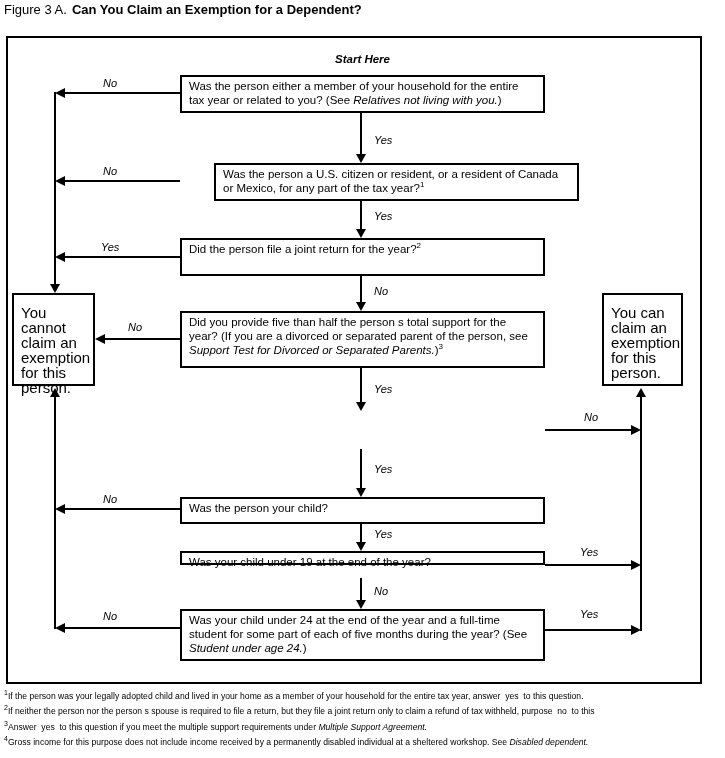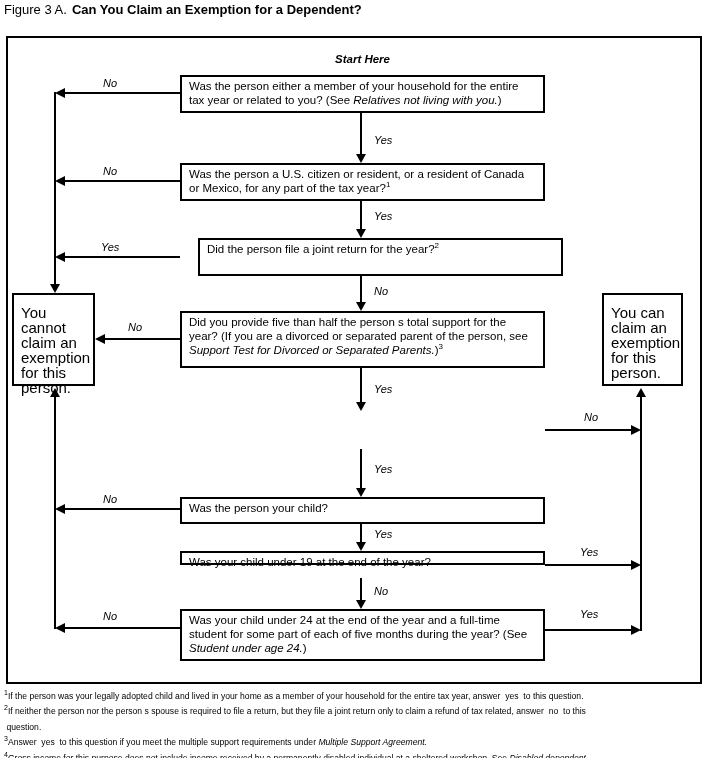--- a/index.html
+++ b/index.html
@@ -44,24 +44,24 @@
     <span class="prefix">Figure 3 A.</span><span class="main">Can You Claim an Exemption for a Dependent?</span>
   </div>
 
   <div id="chart-frame"></div>
 
   <div id="start-here">Start Here</div>
 
   <div class="qbox" style="top:75px;height:38px;">
     <div><span>Was the person either a member of your household for the entire tax year or related to you? (See </span><span class="it">Relatives not living with you.</span><span>)</span></div>
   </div>
-  <div class="qbox" style="top:163px;height:38px;">
+  <div class="qbox" style="top:163px;height:38px;margin-left:34px;">
     <div><span>Was the person a U.S. citizen or resident, or a resident of Canada or Mexico, for any part of the tax year?</span><sup class="bsup">1</sup></div>
   </div>
-  <div class="qbox" style="top:238px;height:38px;margin-left:18px;">
+  <div class="qbox" style="top:238px;height:38px;">
     <div><span>Did the person file a joint return for the year?</span><sup class="bsup">2</sup></div>
   </div>
   <div class="qbox" style="top:311px;height:57px;">
     <div><span>Did you provide five than half the person s total support for the year? (If you are a divorced or separated parent of the person, see </span><span class="it">Support Test for Divorced or Separated Parents.</span><span>)</span><sup class="bsup">3</sup></div>
   </div>
   <div class="qbox" style="top:497px;height:27px;">
     <div><span>Was the person your child?</span></div>
   </div>
   <div class="qbox" style="top:551px;height:14px;">
     <div><span>Was your child under 19 at the end of the year?</span></div>
@@ -134,19 +134,18 @@
   <div class="lbl" style="left:128px;top:321px;">No</div>
   <div class="lbl" style="left:103px;top:493px;">No</div>
   <div class="lbl" style="left:103px;top:610px;">No</div>
 
   <div class="lbl" style="left:584px;top:411px;">No</div>
   <div class="lbl" style="left:580px;top:546px;">Yes</div>
   <div class="lbl" style="left:580px;top:608px;">Yes</div>
 
   <div id="footnotes">
     <div class="fnline"><sup>1</sup><span>If the person was your legally adopted child and lived in your home as a member of your household for the entire tax year, answer  yes  to this question.</span><span class="it"></span></div>
-    <div class="fnline"><sup>2</sup><span>If neither the person nor the person s spouse is required to file a return, but they file a joint return only to claim a refund of tax related, answer  no  to this</span><span class="it"></span></div>
-    <div class="fnline"><sup></sup><span> question.</span><span class="it"></span></div>
+    <div class="fnline"><sup>2</sup><span>If neither the person nor the person s spouse is required to file a return, but they file a joint return only to claim a refund of tax withheld, purpose  no  to this</span><span class="it"></span></div>
     <div class="fnline"><sup>3</sup><span>Answer  yes  to this question if you meet the multiple support requirements under </span><span class="it">Multiple Support Agreement.</span></div>
     <div class="fnline"><sup>4</sup><span>Gross income for this purpose does not include income received by a permanently disabled individual at a sheltered workshop. See </span><span class="it">Disabled dependent.</span></div>
   </div>
 
 </div>
 
 </body></html>

